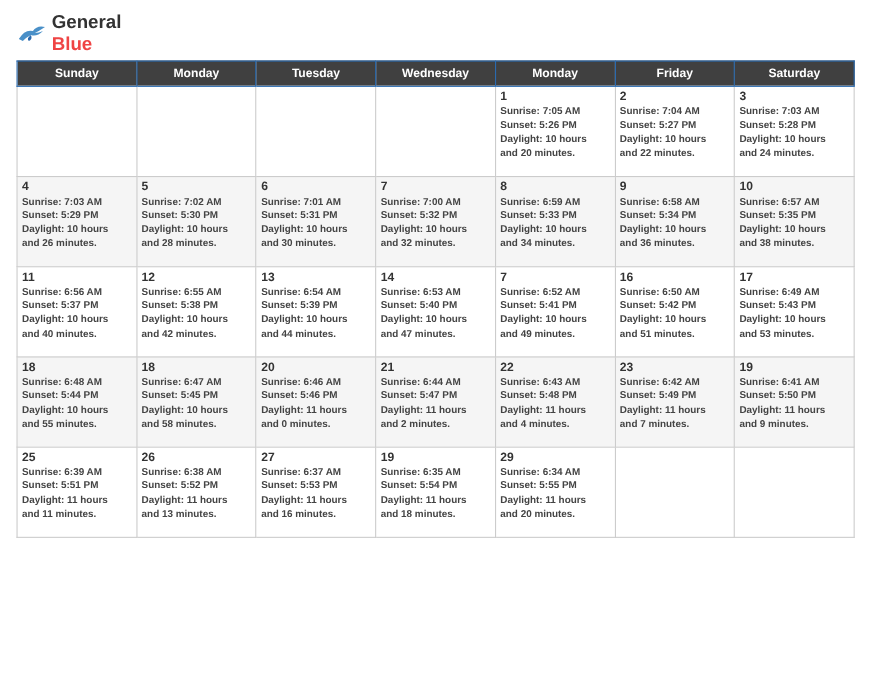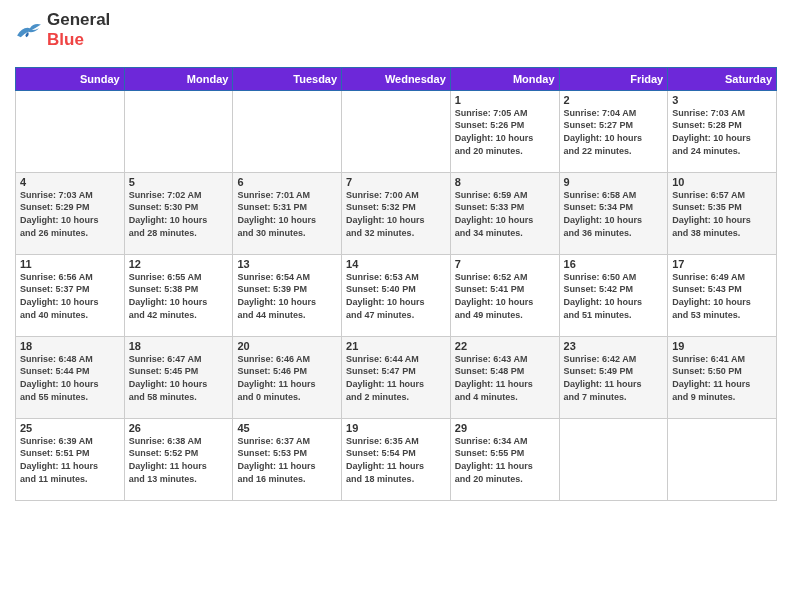--- a/index.html
+++ b/index.html
@@ -11,21 +11,21 @@
       overflow: hidden;
     }
     .container {
       width: 792px;
       padding: 10px 15px 8px 15px;
     }
     .header-row {
       display: flex;
       justify-content: space-between;
       align-items: flex-start;
-      margin-bottom: 16px;
+      margin-bottom: 4px;
     }
     .logo {
       display: flex;
       align-items: center;
       gap: 4px;
     }
     .logo-bird {
       width: 28px;
       height: 22px;
     }
@@ -41,26 +41,26 @@
     .location {
       font-size: 14px;
       color: #555;
     }
     table {
       width: 100%;
       border-collapse: collapse;
       table-layout: fixed;
     }
     thead tr th {
-      background-color: #6d28d9;
+      background-color: #404040;
       color: #fff;
       font-size: 11px;
       font-weight: bold;
       padding: 5px 4px;
-      text-align: right;
+      text-align: center;
       border: 1px solid #2a6aaf;
     }
     tbody tr td {
       border: 1px solid #ccc;
       vertical-align: top;
       padding: 3px 4px;
       height: 82px;
       background: #fff;
       font-size: 9.5px;
       color: #333;
@@ -230,21 +230,21 @@
         <tr>
           <td>
             <span class="day-num">25</span>
             <div class="day-info">Sunrise: 6:39 AM<br>Sunset: 5:51 PM<br>Daylight: 11 hours<br>and 11 minutes.</div>
           </td>
           <td>
             <span class="day-num">26</span>
             <div class="day-info">Sunrise: 6:38 AM<br>Sunset: 5:52 PM<br>Daylight: 11 hours<br>and 13 minutes.</div>
           </td>
           <td>
-            <span class="day-num">45</span>
+            <span class="day-num">27</span>
             <div class="day-info">Sunrise: 6:37 AM<br>Sunset: 5:53 PM<br>Daylight: 11 hours<br>and 16 minutes.</div>
           </td>
           <td>
             <span class="day-num">19</span>
             <div class="day-info">Sunrise: 6:35 AM<br>Sunset: 5:54 PM<br>Daylight: 11 hours<br>and 18 minutes.</div>
           </td>
           <td>
             <span class="day-num">29</span>
             <div class="day-info">Sunrise: 6:34 AM<br>Sunset: 5:55 PM<br>Daylight: 11 hours<br>and 20 minutes.</div>
           </td>

